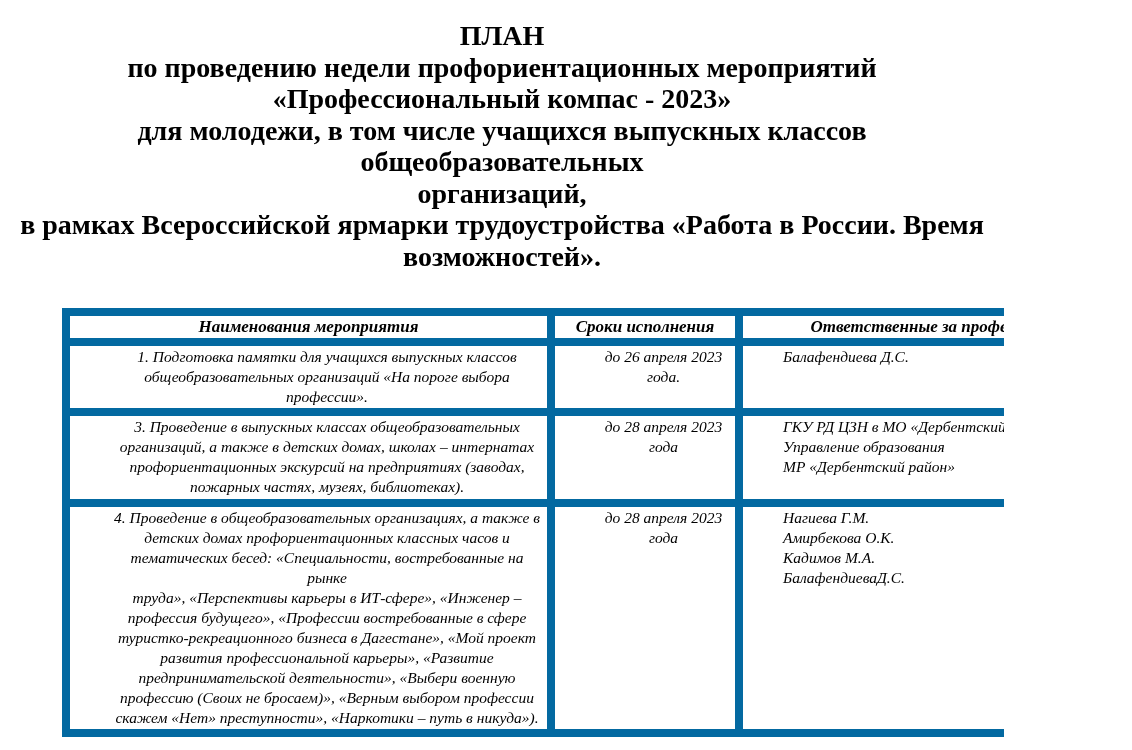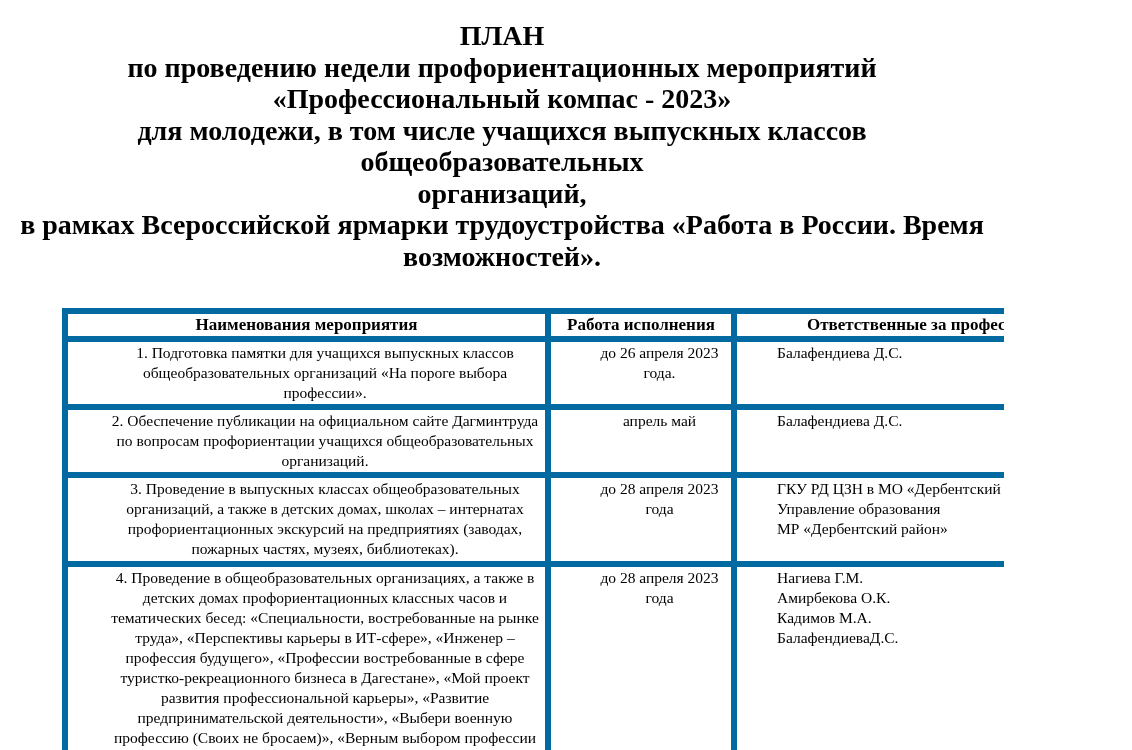--- a/index.html
+++ b/index.html
@@ -25,24 +25,25 @@
     white-space: pre-line;
   }
   table.plan-table {
     border-collapse: collapse;
     table-layout: fixed;
     margin: 36px 0 0 62px;
     width: 1010px;
   }
   table.plan-table th,
   table.plan-table td {
-    border: 6px solid #0369a1;
+    border: 8px solid #0369a1;
     vertical-align: top;
     padding: 1px 3px;
     overflow: hidden;
+    font-style: italic;
   }
   table.plan-table th {
     font-size: 17px;
     font-weight: bold;
     text-align: center;
     height: 19px;
     padding: 1px 2px;
     border-bottom: 4px double #000000;
   }
   table.plan-table td {
@@ -72,37 +73,30 @@
 «Профессиональный компас - 2023»
 для молодежи, в том числе учащихся выпускных классов общеобразовательных
 организаций,
 в рамках Всероссийской ярмарки трудоустройства «Работа в России. Время
 возможностей».</div>
 
   <table class="plan-table">
     <thead>
       <tr>
         <th class="col-activity">Наименования мероприятия</th>
-        <th class="col-deadline">Работа исполнения</th>
+        <th class="col-deadline">Сроки исполнения</th>
         <th class="col-responsible">Ответственные за профессия</th>
       </tr>
     </thead>
     <tbody>
       <tr class="row-1">
         <td class="activity">1. Подготовка памятки для учащихся выпускных классов
 общеобразовательных организаций «На пороге выбора
 профессии».</td>
         <td class="deadline">до 26 апреля 2023 года.</td>
-        <td class="responsible">Балафендиева Д.С.</td>
-      </tr>
-      <tr class="row-2">
-        <td class="activity">2. Обеспечение публикации на официальном сайте Дагминтруда
-по вопросам профориентации учащихся общеобразовательных
-организаций.</td>
-        <td class="deadline">апрель май</td>
         <td class="responsible">Балафендиева Д.С.</td>
       </tr>
       <tr class="row-3">
         <td class="activity">3. Проведение в выпускных классах общеобразовательных
 организаций, а также в детских домах, школах – интернатах
 профориентационных экскурсий на предприятиях (заводах,
 пожарных частях, музеях, библиотеках).</td>
         <td class="deadline">до 28 апреля 2023 года</td>
         <td class="responsible">ГКУ РД ЦЗН в МО «Дербентский район»,
 Управление образования

